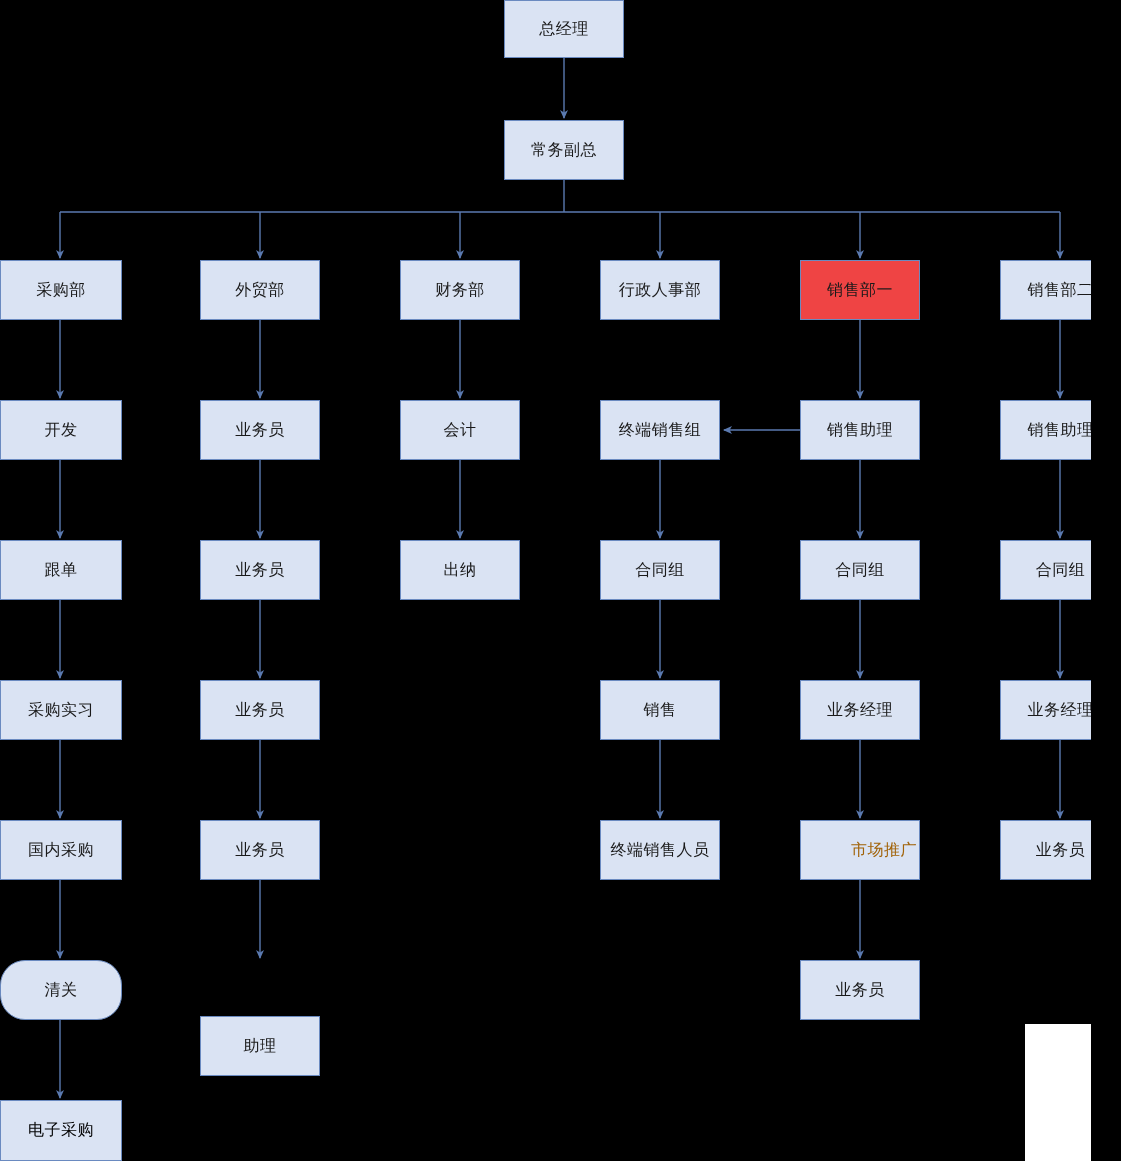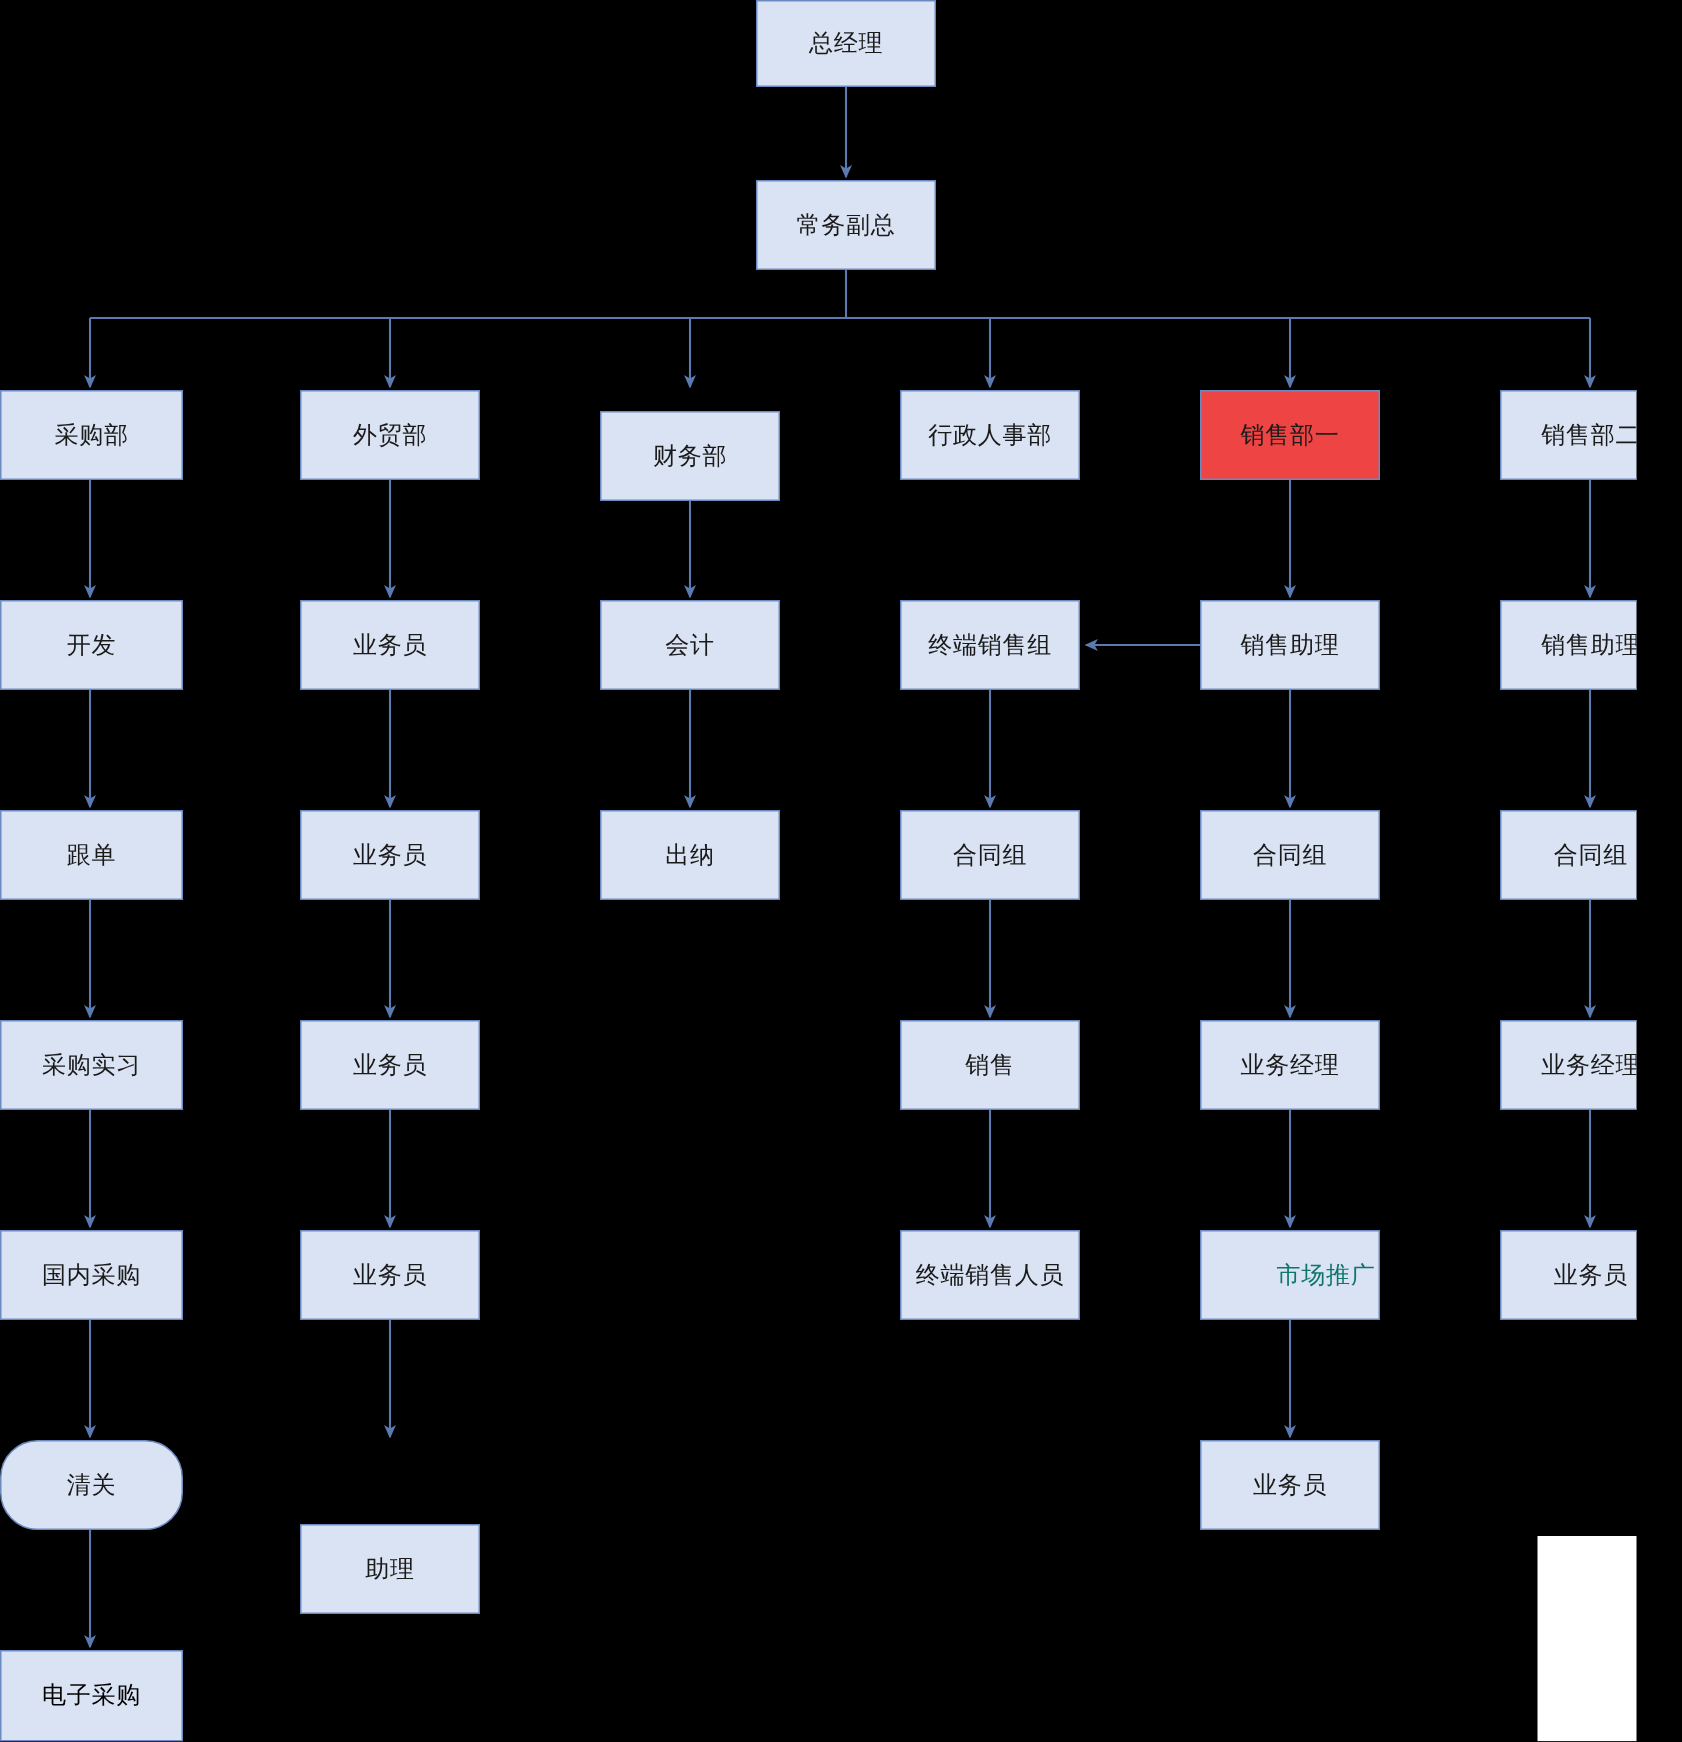--- a/index.html
+++ b/index.html
@@ -151,21 +151,21 @@
       </div>
       <div class="node" style="left: 200px; top: 680px; width: 120px; height: 60px; background: rgb(218, 227, 243); border-color: rgb(106, 138, 192); color: rgb(26, 26, 26);">
         <span class="node-label">业务员</span>
       </div>
       <div class="node" style="left: 200px; top: 820px; width: 120px; height: 60px; background: rgb(218, 227, 243); border-color: rgb(106, 138, 192); color: rgb(26, 26, 26);">
         <span class="node-label">业务员</span>
       </div>
       <div class="node" style="left: 200px; top: 1016px; width: 120px; height: 60px; background: rgb(218, 227, 243); border-color: rgb(106, 138, 192); color: rgb(26, 26, 26);">
         <span class="node-label">助理</span>
       </div>
-      <div class="node" style="left: 400px; top: 260px; width: 120px; height: 60px; background: rgb(218, 227, 243); border-color: rgb(106, 138, 192); color: rgb(26, 26, 26); margin-top: 14px;">
+      <div class="node" style="left: 400px; top: 260px; width: 120px; height: 60px; background: rgb(218, 227, 243); border-color: rgb(106, 138, 192); color: rgb(26, 26, 26);">
         <span class="node-label">财务部</span>
       </div>
       <div class="node" style="left: 400px; top: 400px; width: 120px; height: 60px; background: rgb(218, 227, 243); border-color: rgb(106, 138, 192); color: rgb(26, 26, 26);">
         <span class="node-label">会计</span>
       </div>
       <div class="node" style="left: 400px; top: 540px; width: 120px; height: 60px; background: rgb(218, 227, 243); border-color: rgb(106, 138, 192); color: rgb(26, 26, 26);">
         <span class="node-label">出纳</span>
       </div>
       <div class="node" style="left: 600px; top: 260px; width: 120px; height: 60px; background: rgb(218, 227, 243); border-color: rgb(106, 138, 192); color: rgb(26, 26, 26);">
         <span class="node-label">行政人事部</span>
@@ -187,21 +187,21 @@
       </div>
       <div class="node" style="left: 800px; top: 400px; width: 120px; height: 60px; background: rgb(218, 227, 243); border-color: rgb(106, 138, 192); color: rgb(26, 26, 26);">
         <span class="node-label">销售助理</span>
       </div>
       <div class="node" style="left: 800px; top: 540px; width: 120px; height: 60px; background: rgb(218, 227, 243); border-color: rgb(106, 138, 192); color: rgb(26, 26, 26);">
         <span class="node-label">合同组</span>
       </div>
       <div class="node" style="left: 800px; top: 680px; width: 120px; height: 60px; background: rgb(218, 227, 243); border-color: rgb(106, 138, 192); color: rgb(26, 26, 26);">
         <span class="node-label">业务经理</span>
       </div>
-      <div class="node" style="left: 800px; top: 820px; width: 120px; height: 60px; background: rgb(218, 227, 243); border-color: rgb(106, 138, 192); color: #0f766e; padding-left: 48px;">
+      <div class="node" style="left: 800px; top: 820px; width: 120px; height: 60px; background: rgb(218, 227, 243); border-color: rgb(106, 138, 192); color: #a16207; padding-left: 48px;">
         <span class="node-label">市场推广</span>
       </div>
       <div class="node" style="left: 800px; top: 960px; width: 120px; height: 60px; background: rgb(218, 227, 243); border-color: rgb(106, 138, 192); color: rgb(26, 26, 26);">
         <span class="node-label">业务员</span>
       </div>
       <div class="node" style="left: 1000px; top: 260px; width: 121px; height: 60px; background: rgb(218, 227, 243); border-color: rgb(106, 138, 192); color: rgb(26, 26, 26);">
         <span class="node-label">销售部二</span>
       </div>
       <div class="node" style="left: 1000px; top: 400px; width: 121px; height: 60px; background: rgb(218, 227, 243); border-color: rgb(106, 138, 192); color: rgb(26, 26, 26);">
         <span class="node-label">销售助理</span>

